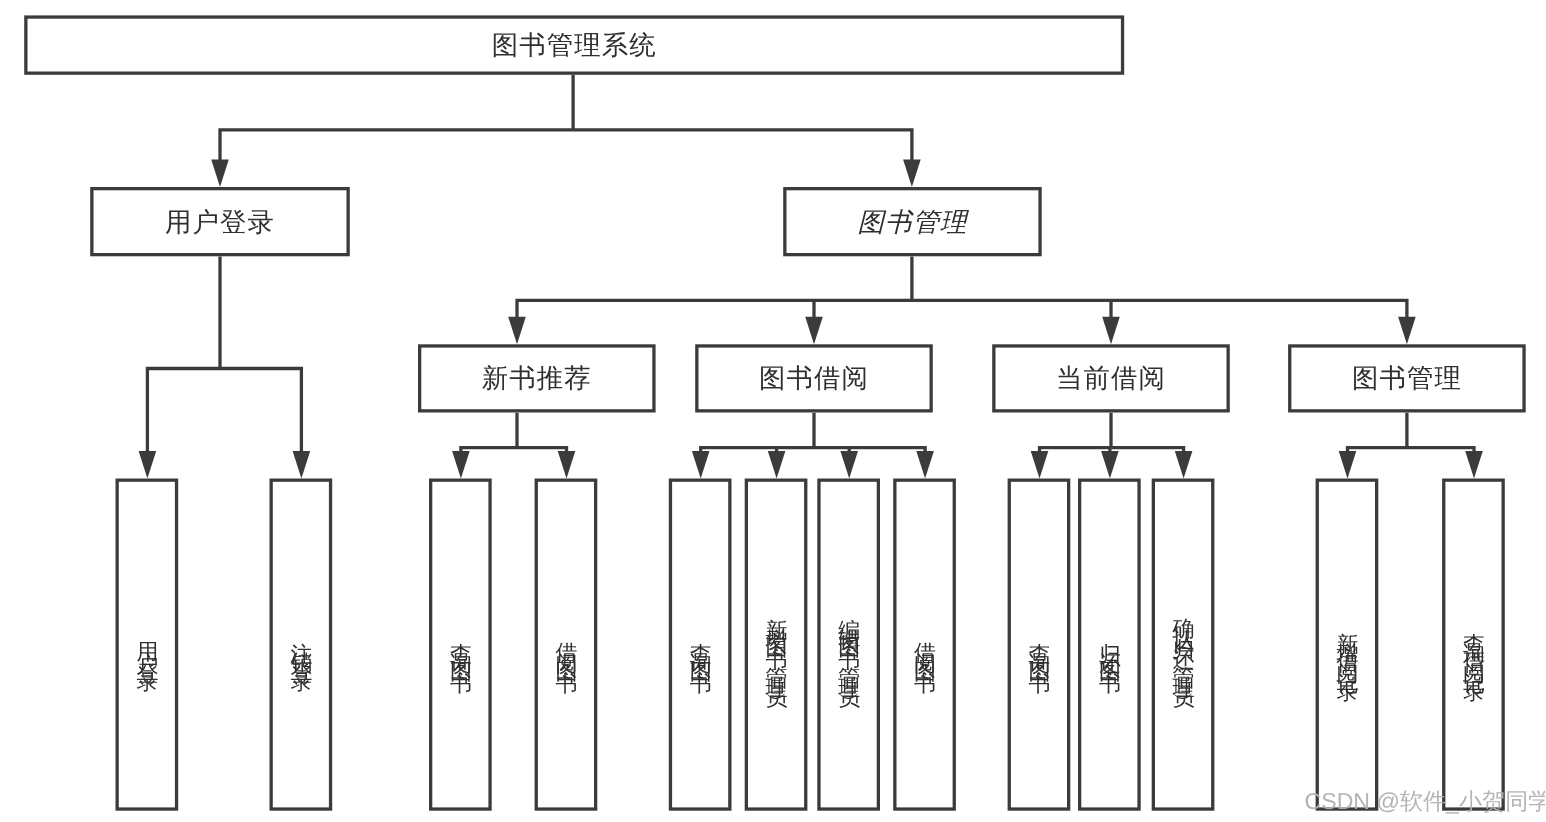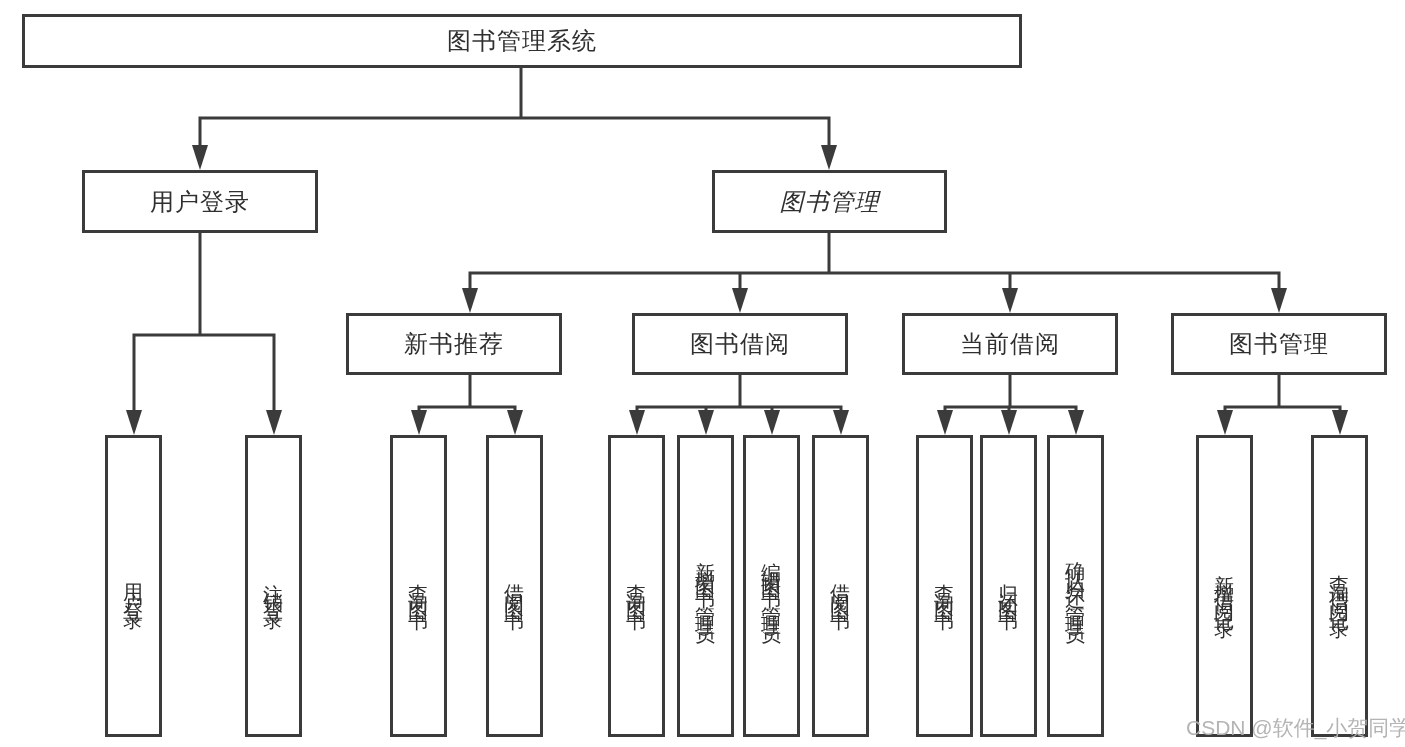--- a/index.html
+++ b/index.html
@@ -107,21 +107,21 @@
       <polygon points="1217,410 1233,410 1225,435"></polygon>
       <polygon points="1332,410 1348,410 1340,435"></polygon>
     </g>
   </svg>
 
   <div class="box hbox" style="left:22px; top:14px; width:1000px; height:54px;">图书管理系统</div>
 
   <div class="box hbox" style="left:82px; top:170px; width:236px; height:63px;">用户登录</div>
   <div class="box hbox" style="left:712px; top:170px; width:235px; height:63px;font-style:italic;">图书管理</div>
 
-  <div class="box hbox" style="left:346px; top:313px; width:216px; height:62px;">新书推荐</div>
+  <div class="box hbox" style="left:380px; top:313px; width:216px; height:62px;">新书推荐</div>
   <div class="box hbox" style="left:632px; top:313px; width:216px; height:62px;">图书借阅</div>
   <div class="box hbox" style="left:902px; top:313px; width:216px; height:62px;">当前借阅</div>
   <div class="box hbox" style="left:1171px; top:313px; width:216px; height:62px;">图书管理</div>
 
   <div class="box vbox" style="left:105px; top:435px; width:57px; height:302px;">
     <span class="vt">用户登录</span>
   </div>
   <div class="box vbox" style="left:245px; top:435px; width:57px; height:302px;">
     <span class="vt">注销登录</span>
   </div>

